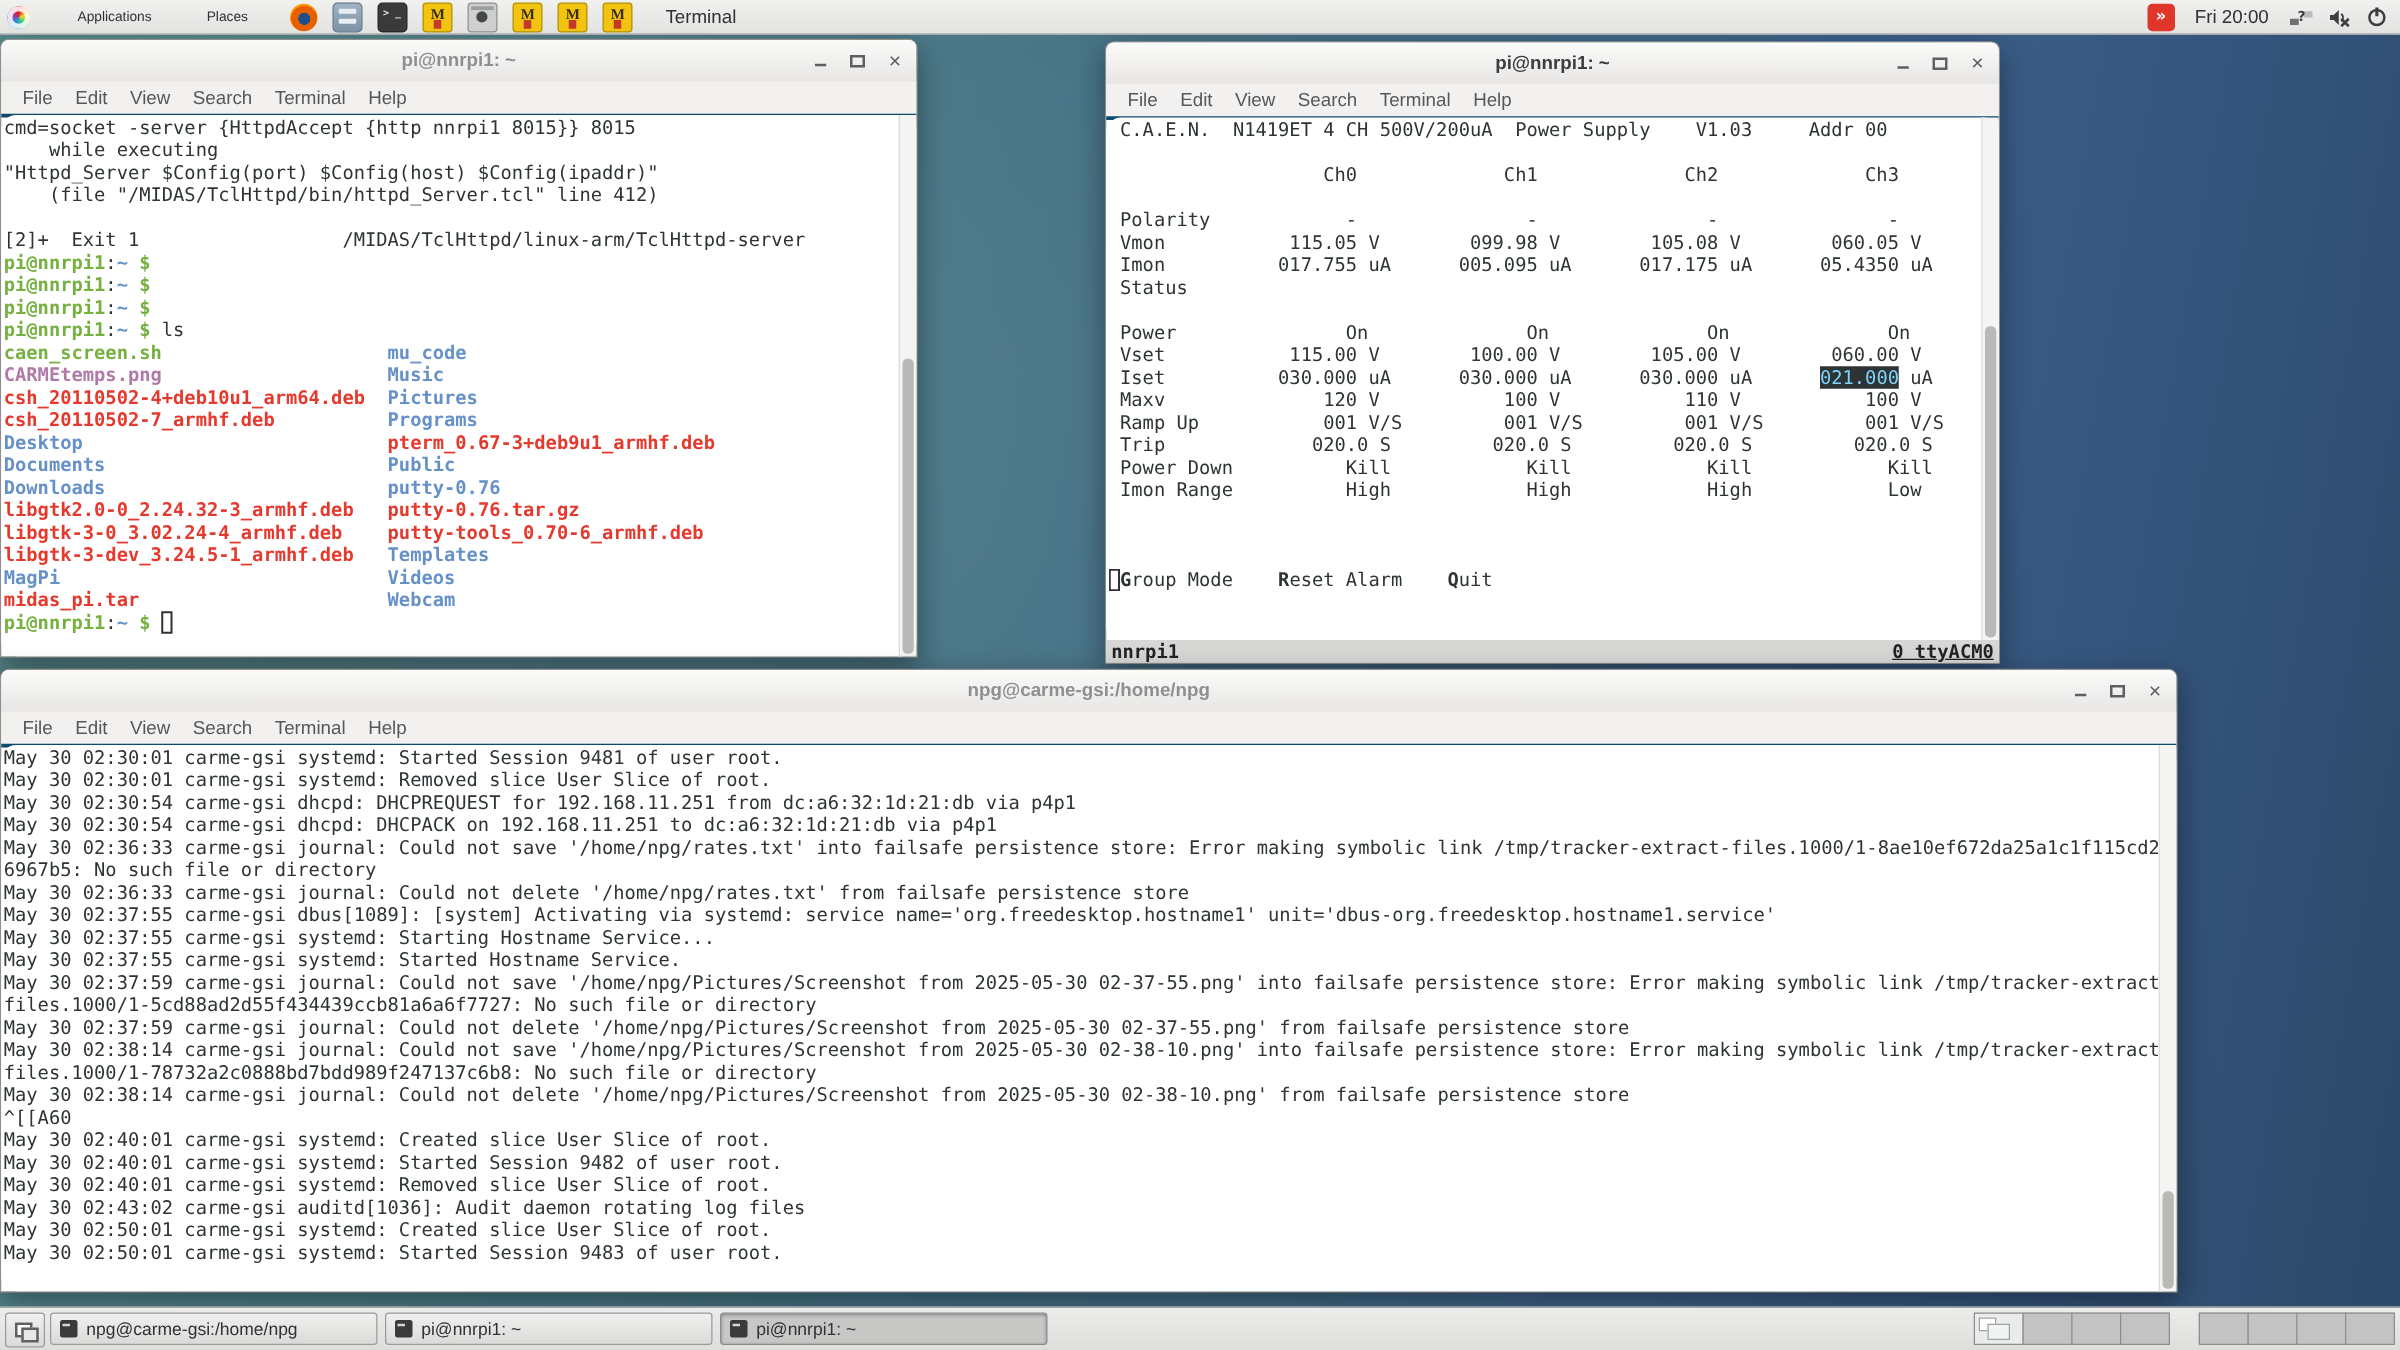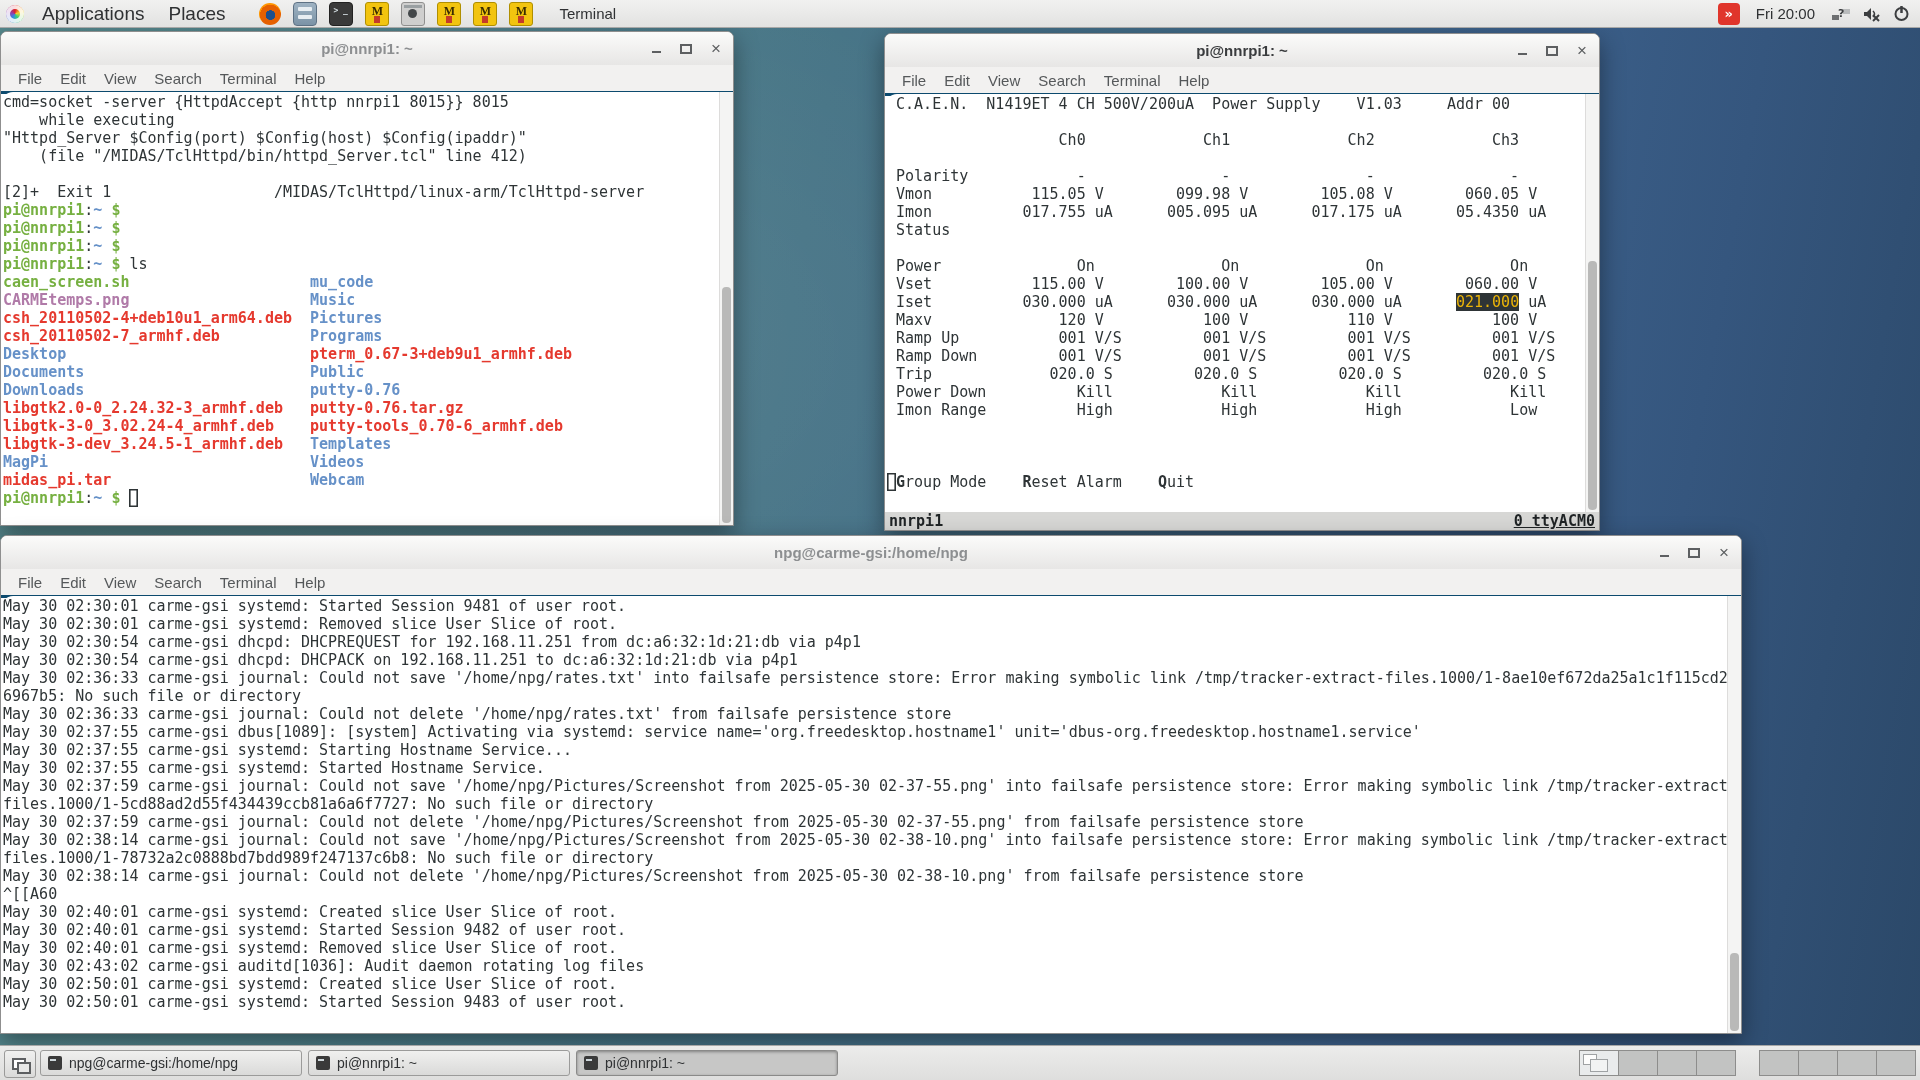--- a/index.html
+++ b/index.html
@@ -6,21 +6,21 @@
   #desktop{position:relative;width:1920px;height:1080px;overflow:hidden;
     font-family:"Liberation Sans",sans-serif;
     background:
       radial-gradient(1200px 800px at 28% 32%, rgba(255,255,255,0.08), transparent 60%),
       linear-gradient(100deg,#578a8e 0%,#4e7f88 20%,#457385 40%,#416a87 58%,#3c608a 72%,#35567e 84%,#2b4868 100%);}
   
   .top-panel{position:absolute;top:0;left:0;right:0;height:27px;background:linear-gradient(#f1f1f0,#e2e2e1);
     border-bottom:1px solid #a8a8a7;display:flex;align-items:center;justify-content:space-between;z-index:50;}
   .panel-left{display:flex;align-items:center;gap:12px;padding-left:6px;}
   .panel-right{display:flex;align-items:center;gap:12px;padding-right:10px;}
-  .panel-menu{font-size:19px;color:#2f3133;padding:0 6px;}
+  .panel-menu{font-size:11px;color:#2f3133;padding:0 6px;margin-left:20px;}
   .panel-label{font-size:15px;color:#2f3133;margin-left:14px;}
   .menu-emblem{width:18px;height:18px;border-radius:50%;
     background:conic-gradient(#e01b24,#f6d32d,#33d17a,#3584e4,#9141ac,#e01b24);
     box-shadow:inset 0 0 0 4px rgba(255,255,255,0.85);}
   .launchers{display:flex;align-items:center;gap:12px;margin-left:16px;}
   .launcher{position:relative;width:22px;height:22px;display:inline-block;}
   .li-firefox{border-radius:50%;background:radial-gradient(circle at 52% 55%, #1c4f8c 0 28%, #e66000 30% 62%, #ff9500 63% 100%);}
   .li-file-manager{border-radius:4px;background:linear-gradient(#9fb3c3,#7b93a6);border:1px solid #5d7184;}
   .li-file-manager::before{content:"";position:absolute;left:4px;right:4px;top:4px;height:4px;background:#e8eef2;border-radius:1px;box-shadow:0 8px 0 #e8eef2;}
   .li-terminal{border-radius:4px;background:#3a3a3a;border:1px solid #222;}
@@ -50,21 +50,21 @@
   .term{position:absolute;top:60px;left:0;right:0;bottom:0;background:#fff;overflow:hidden;
     padding:1px 0 0 2px;font:15px/18px "DejaVu Sans Mono",monospace;color:#2e3436;border-radius:12px;}
   .tline{height:18px;line-height:18px;white-space:pre;}
   .wrap .tline{height:auto;min-height:18px;white-space:pre-wrap;word-break:break-all;}
   .c-d{color:#2e3436;}
   .c-g{color:#76b041;font-weight:bold;}
   .c-b{color:#6691c8;font-weight:bold;}
   .c-r{color:#e5392e;font-weight:bold;}
   .c-m{color:#b07aa8;font-weight:bold;}
   .c-bold{color:#2e3436;font-weight:bold;}
-  .c-inv{color:#eab308;background:#2e3436;}
+  .c-inv{color:#7dd3fc;background:#2e3436;}
   .c-cur{box-shadow:inset 0 0 0 1.6px #2e3436;}
   .scrollbar{position:absolute;top:60px;right:0;width:13px;bottom:0;background:#f4f4f3;border-left:1px solid #dddcdb;}
   .scrollbar .thumb{position:absolute;left:2px;right:2px;border-radius:4px;background:#b9b9b8;}
   .caen-status{position:absolute;left:0;right:0;bottom:0;height:18px;background:#d7d7d5;
     font:bold 15px/18px "DejaVu Sans Mono",monospace;color:#1f2325;}
   .caen-status .s-left{position:absolute;left:4px;}
   .caen-status .s-right{position:absolute;right:4px;text-decoration:underline;}
   
   .taskbar{position:absolute;left:0;right:0;bottom:0;height:34px;background:linear-gradient(#ececeb,#dededd);
     border-top:1px solid #a7a7a6;z-index:50;}
@@ -201,21 +201,20 @@
         <div class="tline"><span class="c-d"> Polarity            -               -               -               -</span></div>
         <div class="tline"><span class="c-d"> Vmon           115.05 V        099.98 V        105.08 V        060.05 V</span></div>
         <div class="tline"><span class="c-d"> Imon          017.755 uA      005.095 uA      017.175 uA      05.4350 uA</span></div>
         <div class="tline"><span class="c-d"> Status</span></div>
         <div class="tline"><span class="c-d"></span></div>
         <div class="tline"><span class="c-d"> Power               On              On              On              On</span></div>
         <div class="tline"><span class="c-d"> Vset           115.00 V        100.00 V        105.00 V        060.00 V</span></div>
         <div class="tline"><span class="c-d"> Iset          030.000 uA      030.000 uA      030.000 uA      </span><span class="c-inv">021.000</span><span class="c-d"> uA</span></div>
         <div class="tline"><span class="c-d"> Maxv              120 V           100 V           110 V           100 V</span></div>
         <div class="tline"><span class="c-d"> Ramp Up           001 V/S         001 V/S         001 V/S         001 V/S</span></div>
-        <div class="tline"><span class="c-d"> Ramp Down         001 V/S         001 V/S         001 V/S         001 V/S</span></div>
         <div class="tline"><span class="c-d"> Trip             020.0 S         020.0 S         020.0 S         020.0 S</span></div>
         <div class="tline"><span class="c-d"> Power Down          Kill            Kill            Kill            Kill</span></div>
         <div class="tline"><span class="c-d"> Imon Range          High            High            High            Low</span></div>
         <div class="tline"><span class="c-d"></span></div>
         <div class="tline"><span class="c-d"></span></div>
         <div class="tline"><span class="c-d"></span></div>
         <div class="tline"><span class="c-cur"> </span><span class="c-bold">G</span><span class="c-d">roup Mode    </span><span class="c-bold">R</span><span class="c-d">eset Alarm    </span><span class="c-bold">Q</span><span class="c-d">uit</span></div>
         <div class="tline"><span class="c-d"></span></div>
       </div>
     <div class="scrollbar" style="bottom:18px;">

